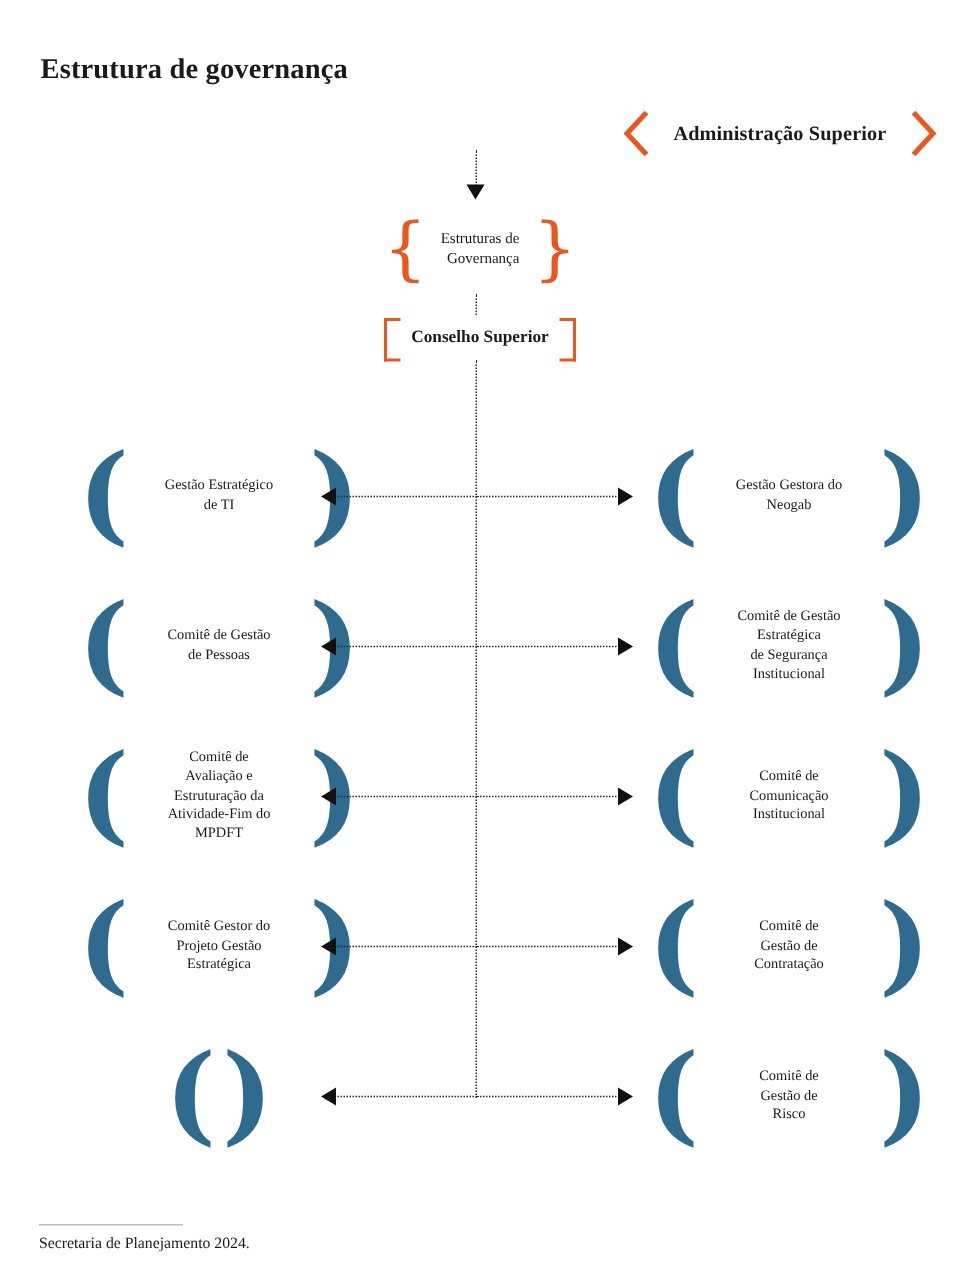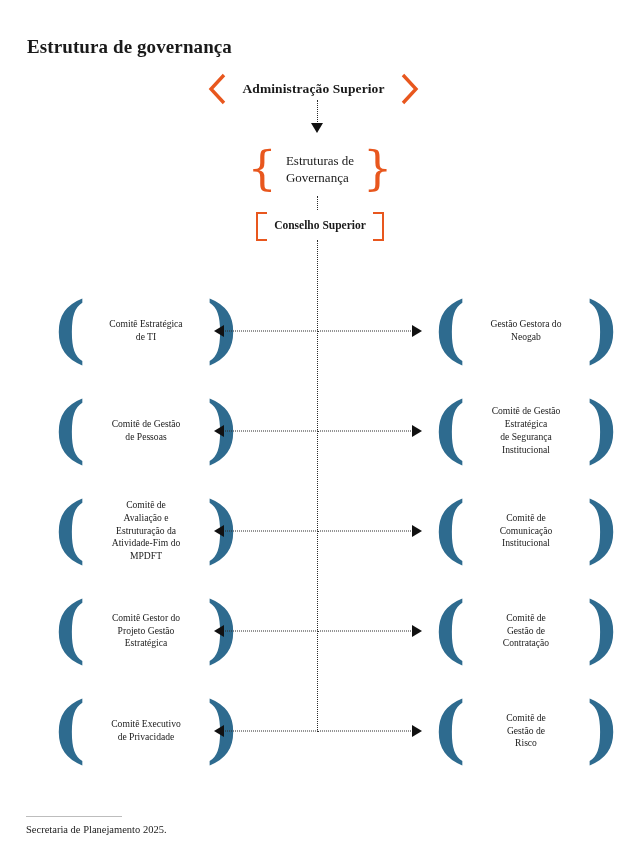--- a/index.html
+++ b/index.html
@@ -32,21 +32,21 @@
   }
 
   
   .top-node {
     position: absolute;
     left: 0;
     top: 72px;
     width: 627px;
     display: flex;
     align-items: center;
-    justify-content: center;
+    justify-content: flex-end;
     gap: 14px;
   }
   .chev {
     display: block;
     line-height: 0;
   }
   .top-label {
     font-size: 13.5px;
     font-weight: bold;
     color: #1a1a1a;
@@ -68,23 +68,23 @@
   .brace-node .brace {
     color: #E8571E;
     font-size: 46px;
     line-height: 0.62;
     font-weight: 500;
     font-family: "DejaVu Serif", serif;
     position: relative;
     top: -1px;
   }
   .brace-node .txt {
-    font-size: 13px;
+    font-size: 10px;
     line-height: 1.34;
-    text-align: left;
+    text-align: right;
     color: #1a1a1a;
     white-space: pre-line;
   }
 
   
   .bracket-node {
     position: absolute;
     left: 0;
     top: 212px;
     width: 640px;
@@ -265,21 +265,21 @@
     <span class="bracket-inner">
       <span class="txt">Conselho Superior</span>
     </span>
   </div>
 
   <div class="spine spine-c"></div>
 
   <div class="row" style="top:288px">
     <div class="cell cell-left">
       <span class="paren">(</span>
-      <span class="node-txt">Comitê Estratégica
+      <span class="node-txt">Gestão Estratégico
 de TI</span>
       <span class="paren">)</span>
     </div>
     <div class="conn conn-left"></div>
     <div class="arrow-l"></div>
     <div class="conn conn-right"></div>
     <div class="arrow-r"></div>
     <div class="cell cell-right" style="margin-left:152px">
       <span class="paren">(</span>
       <span class="node-txt">Gestão Gestora do
@@ -349,33 +349,31 @@
       <span class="node-txt">Comitê de
 Gestão de
 Contratação</span>
       <span class="paren">)</span>
     </div>
   </div>
 
   <div class="row" style="top:688px">
     <div class="cell cell-left">
       <span class="paren">(</span>
-      <span class="node-txt">Comitê Executivo
-de Privacidade</span>
       <span class="paren">)</span>
     </div>
     <div class="conn conn-left"></div>
     <div class="arrow-l"></div>
     <div class="conn conn-right"></div>
     <div class="arrow-r"></div>
     <div class="cell cell-right" style="margin-left:152px">
       <span class="paren">(</span>
       <span class="node-txt">Comitê de
 Gestão de
 Risco</span>
       <span class="paren">)</span>
     </div>
   </div>
 
   <div class="footer-rule"></div>
-  <div class="footer-text">Secretaria de Planejamento 2025.</div>
+  <div class="footer-text">Secretaria de Planejamento 2024.</div>
 
 </div>
 
 </body></html>

